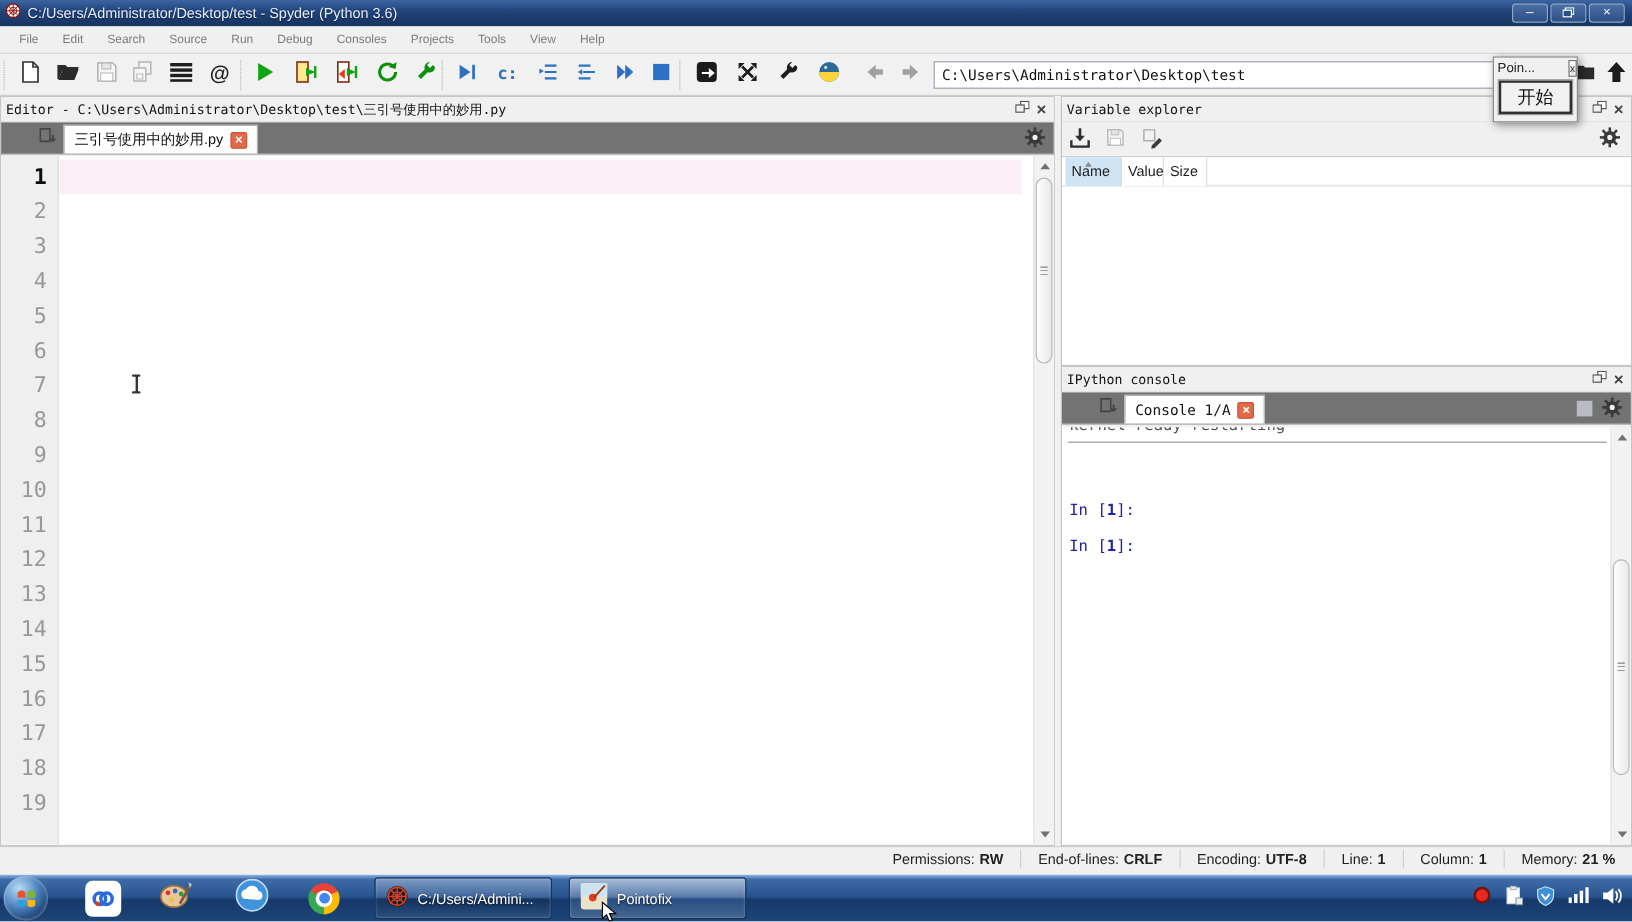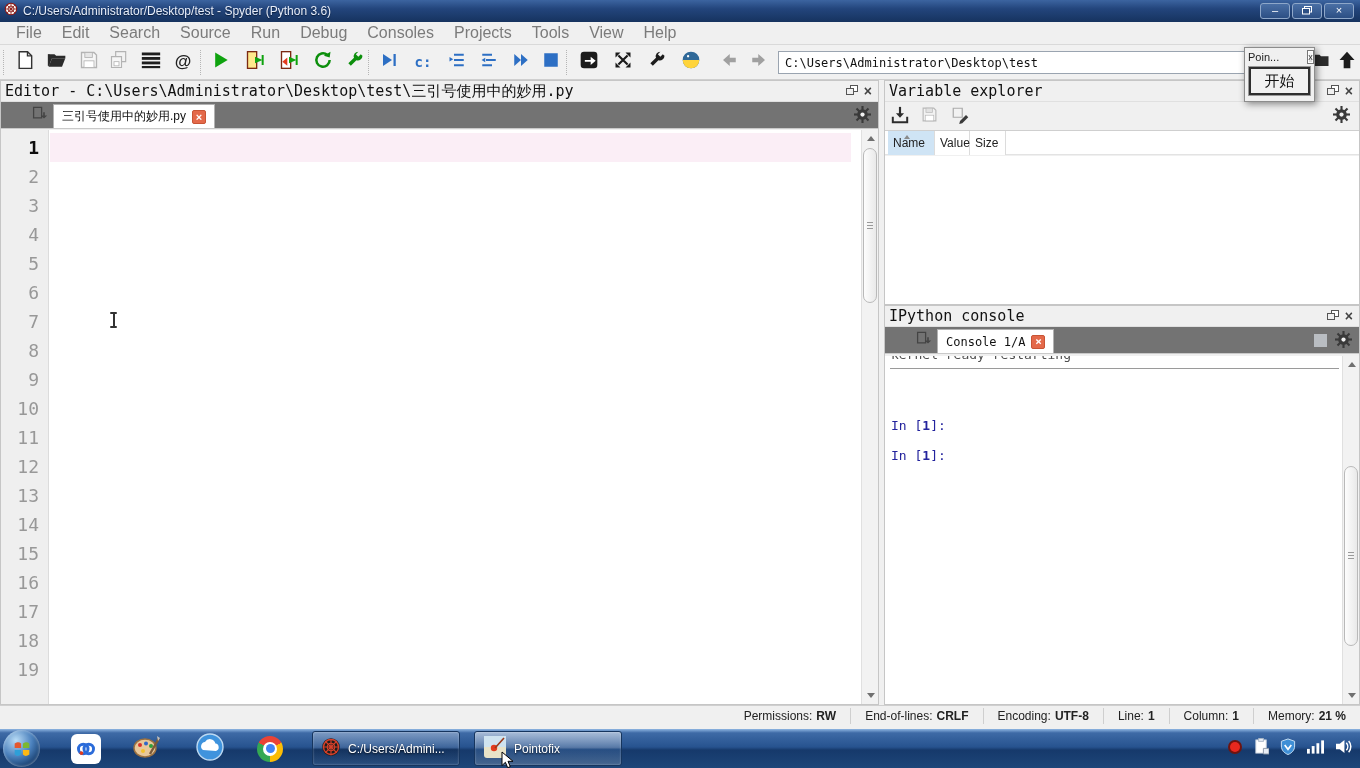--- a/index.html
+++ b/index.html
@@ -13,38 +13,38 @@
     background:linear-gradient(#3c64a0, #23457c 40%, #16335f); display:flex; align-items:center; padding:0 4px; }
   .titlebar .apptitle { color:#e7eefb; font-size:12px; margin-left:5px; flex:1; text-shadow:0 1px 1px #0a1c38; }
   .win-controls { display:flex; gap:2px; margin-right:2px; }
   .win-btn { width:30px; height:16px; border:1px solid #8ea7c9; border-radius:3px;
     background:linear-gradient(#4a6fa5,#2c4f84); color:#fff; font-size:11px; line-height:13px; text-align:center; }
   .win-btn svg { display:block; margin:2px auto; }
 
   
   .menubar { position:absolute; left:0; top:22px; width:1360px; height:23px; background:#f0f0f0;
     border-bottom:1px solid #d9d9d9; display:flex; align-items:center; padding-left:6px; }
-  .menu-item { color:#7b7b7b; font-size:16px; padding:2px 10px; }
+  .menu-item { color:#7b7b7b; font-size:10px; padding:2px 10px; }
 
   
   .toolbar { position:absolute; left:0; top:45px; width:1360px; height:35px; background:#f1f1f1;
     border-bottom:1px solid #cfcfcf; }
   .tb-icon { position:absolute; top:50%; transform:translateY(-50%); width:26px; height:26px;
     display:flex; align-items:center; justify-content:center; }
   .tb-sep { position:absolute; top:5px; height:25px; width:0; border-left:1px dotted #b5b5b5; }
   .at-glyph { font-size:17px; font-weight:bold; color:#222; }
   .dbg-txt { font-family:"DejaVu Sans Mono",monospace; font-size:14px; font-weight:bold; color:#2d6fc4; }
   .path-field { position:absolute; left:778px; top:6px; width:468px; height:23px; background:#fff;
     border:1px solid #9aa4b0; font-family:"DejaVu Sans Mono",monospace; font-size:12px; color:#111;
     padding:3px 6px; }
 
   
   .dock { position:absolute; background:#f0f0f0; border:1px solid #c6c6c6; }
   .dock-head { height:21px; display:flex; align-items:center; padding:0 4px; background:#f0f0f0; border-bottom:1px solid #e0e0e0; }
-  .dock-head .dtitle { font-family:"DejaVu Sans Mono",monospace; font-size:15px; color:#111; flex:1; white-space:nowrap; overflow:hidden; }
+  .dock-head .dtitle { font-family:"DejaVu Sans Mono",monospace; font-size:11px; color:#111; flex:1; white-space:nowrap; overflow:hidden; }
   .dock-btns { display:flex; gap:6px; align-items:center; margin-right:2px; }
   .dock-x { font-size:14px; font-weight:bold; color:#444; line-height:12px; }
   .tabbar { height:27px; background:#737373; border-bottom:1px solid #c9c9c9; position:relative; display:flex; align-items:flex-end;padding-left:24px; }
   .browse-btn { width:24px; height:24px; display:flex; align-items:center; justify-content:center; margin:0 1px 1px 3px; }
   .tab { background:#fff; border:1px solid #b2b2b2; border-bottom:none; height:24px;
     display:flex; align-items:center; gap:6px; padding:0 8px; font-size:12px; color:#111; }
   .tab-close { width:14px; height:14px; background:#e4694a; border:1px solid #c85435; border-radius:2px;
     color:#fff; font-size:11px; font-weight:bold; line-height:12px; text-align:center; }
   .gear-btn { position:absolute; right:4px; top:4px; width:20px; height:20px; }
   .stop-btn { position:absolute; right:32px; top:7px; width:13px; height:13px; background:#b9bdc2; }

